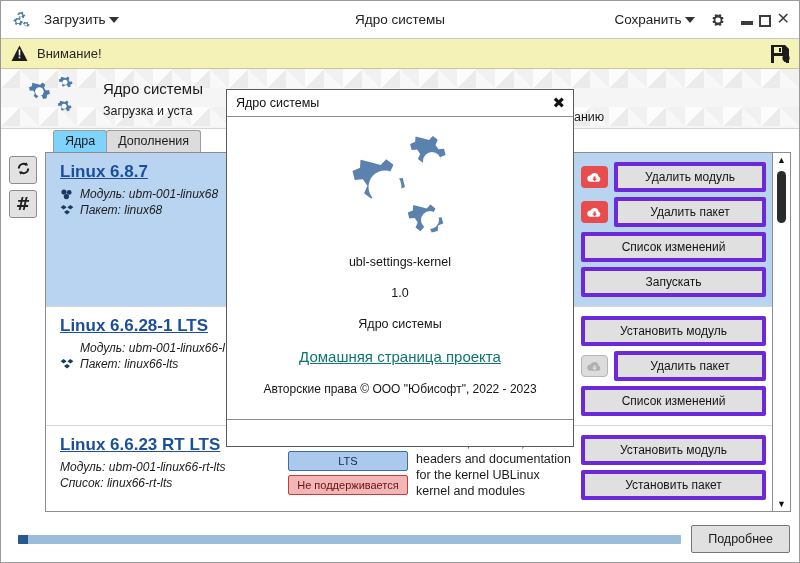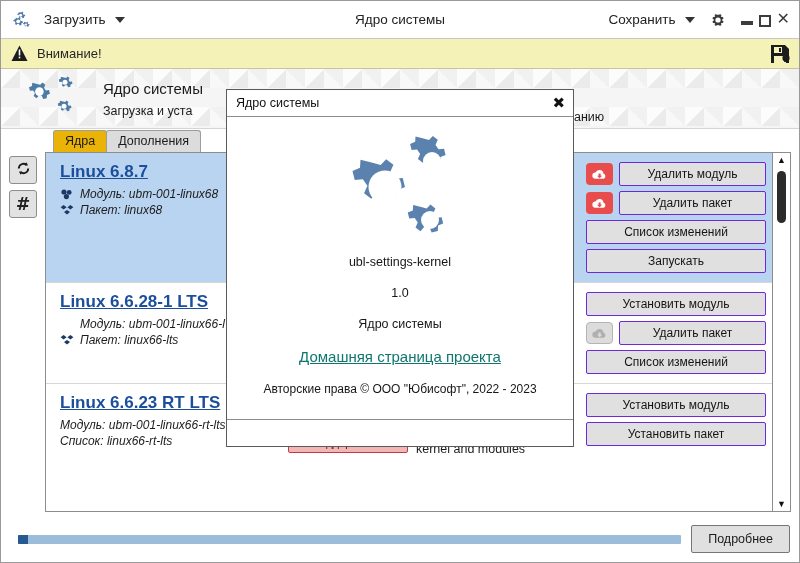--- a/index.html
+++ b/index.html
@@ -14,21 +14,21 @@
     border:1px solid #9a9a9a;background:#ffffff;
   }
 
   
   .titlebar{
     position:relative;height:37px;background:#ffffff;
     border-bottom:1px solid #c8c8c8;display:flex;align-items:center;
   }
   .tb-left{display:flex;align-items:center;gap:9px;padding-left:10px;}
   .tb-app-icon{width:24px;height:22px;position:relative;}
-  .tb-menu{display:flex;align-items:center;gap:9px;font-size:13.5px;color:#222;cursor:default;text-align:center;}
+  .tb-menu{display:flex;align-items:center;gap:3px;font-size:13.5px;color:#222;cursor:default;text-align:center;}
   .caret{width:0;height:0;border-left:5px solid transparent;border-right:5px solid transparent;border-top:6px solid #333;}
   .tb-title{
     position:absolute;left:0;right:0;text-align:center;font-size:13.5px;color:#222;
     pointer-events:none;
   }
   .tb-right{margin-left:auto;display:flex;align-items:center;gap:14px;padding-right:9px;}
   .gear-btn{width:18px;height:18px;position:relative;}
   .wctrl{display:flex;align-items:flex-start;gap:6px;}
   .wc-min{width:12px;height:4px;background:#3c3c3c;margin-top:9px;}
   .wc-max{width:12px;height:12px;border:2px solid #3c3c3c;margin-top:3px;box-sizing:border-box;}
@@ -65,21 +65,21 @@
   
   .tabstrip{
     position:relative;height:23px;background:#ffffff;padding-left:52px;
     display:flex;align-items:flex-end;
   }
   .tab{
     height:21px;line-height:21px;padding:0 11px;font-size:12.5px;color:#1c1c1c;
     border:1px solid #9d9d9d;border-bottom:none;background:#dcdcdc;
     border-radius:3px 3px 0 0;margin-right:-1px;cursor:default;
   }
-  .tab.active{background:#eab308;position:relative;z-index:3;}
+  .tab.active{background:#7dd3fc;position:relative;z-index:3;}
 
   
   .body-wrap{position:relative;display:flex;height:360px;padding:0 8px 0 0;}
   .leftbar{width:44px;flex:none;padding-top:4px;display:flex;flex-direction:column;align-items:center;gap:6px;}
   .lb-btn{
     width:26px;height:26px;background:#e2e2e2;border:1px solid #8d8d8d;border-radius:3px;
     display:flex;align-items:center;justify-content:center;cursor:pointer;
   }
   .hash{font-size:17px;font-weight:bold;color:#222;line-height:1;font-family:"DejaVu Sans",sans-serif;}
 
@@ -107,21 +107,21 @@
   .badge.red{background:#f3b6b6;border-color:#c23c3c;color:#6a1111;}
   .kdesc{flex:1;font-size:12.5px;line-height:16px;color:#1c1c1c;padding:0 8px;}
   .kactions{width:185px;flex:none;display:flex;flex-direction:column;gap:5px;}
   .arow{display:flex;align-items:center;gap:6px;justify-content:flex-end;}
   .cloud{
     width:27px;height:22px;border-radius:4px;flex:none;display:flex;align-items:center;justify-content:center;
   }
   .cloud.red{background:#e84c4c;}
   .cloud.grey{background:#dcdcdc;border:1px solid #b5b5b5;box-sizing:border-box;}
   .btn{
-    background:#e0e0e0;border:1px solid #6d28d9;border-radius:2px;font-size:12px;color:#141414;
+    background:#e0e0e0;border:4px solid #6d28d9;border-radius:2px;font-size:12px;color:#141414;
     padding:4px 0;text-align:center;cursor:pointer;min-width:110px;
   }
   .btn.wide{width:145px;}
   .btn.full{width:178px;}
 
   
   .vscroll{width:17px;flex:none;border-left:1px solid #8d8d8d;background:#ffffff;
     display:flex;flex-direction:column;align-items:center;}
   .sb-arrow{font-size:9px;color:#111;line-height:10px;padding:2px 0;}
   .sb-track{flex:1;width:100%;position:relative;}

